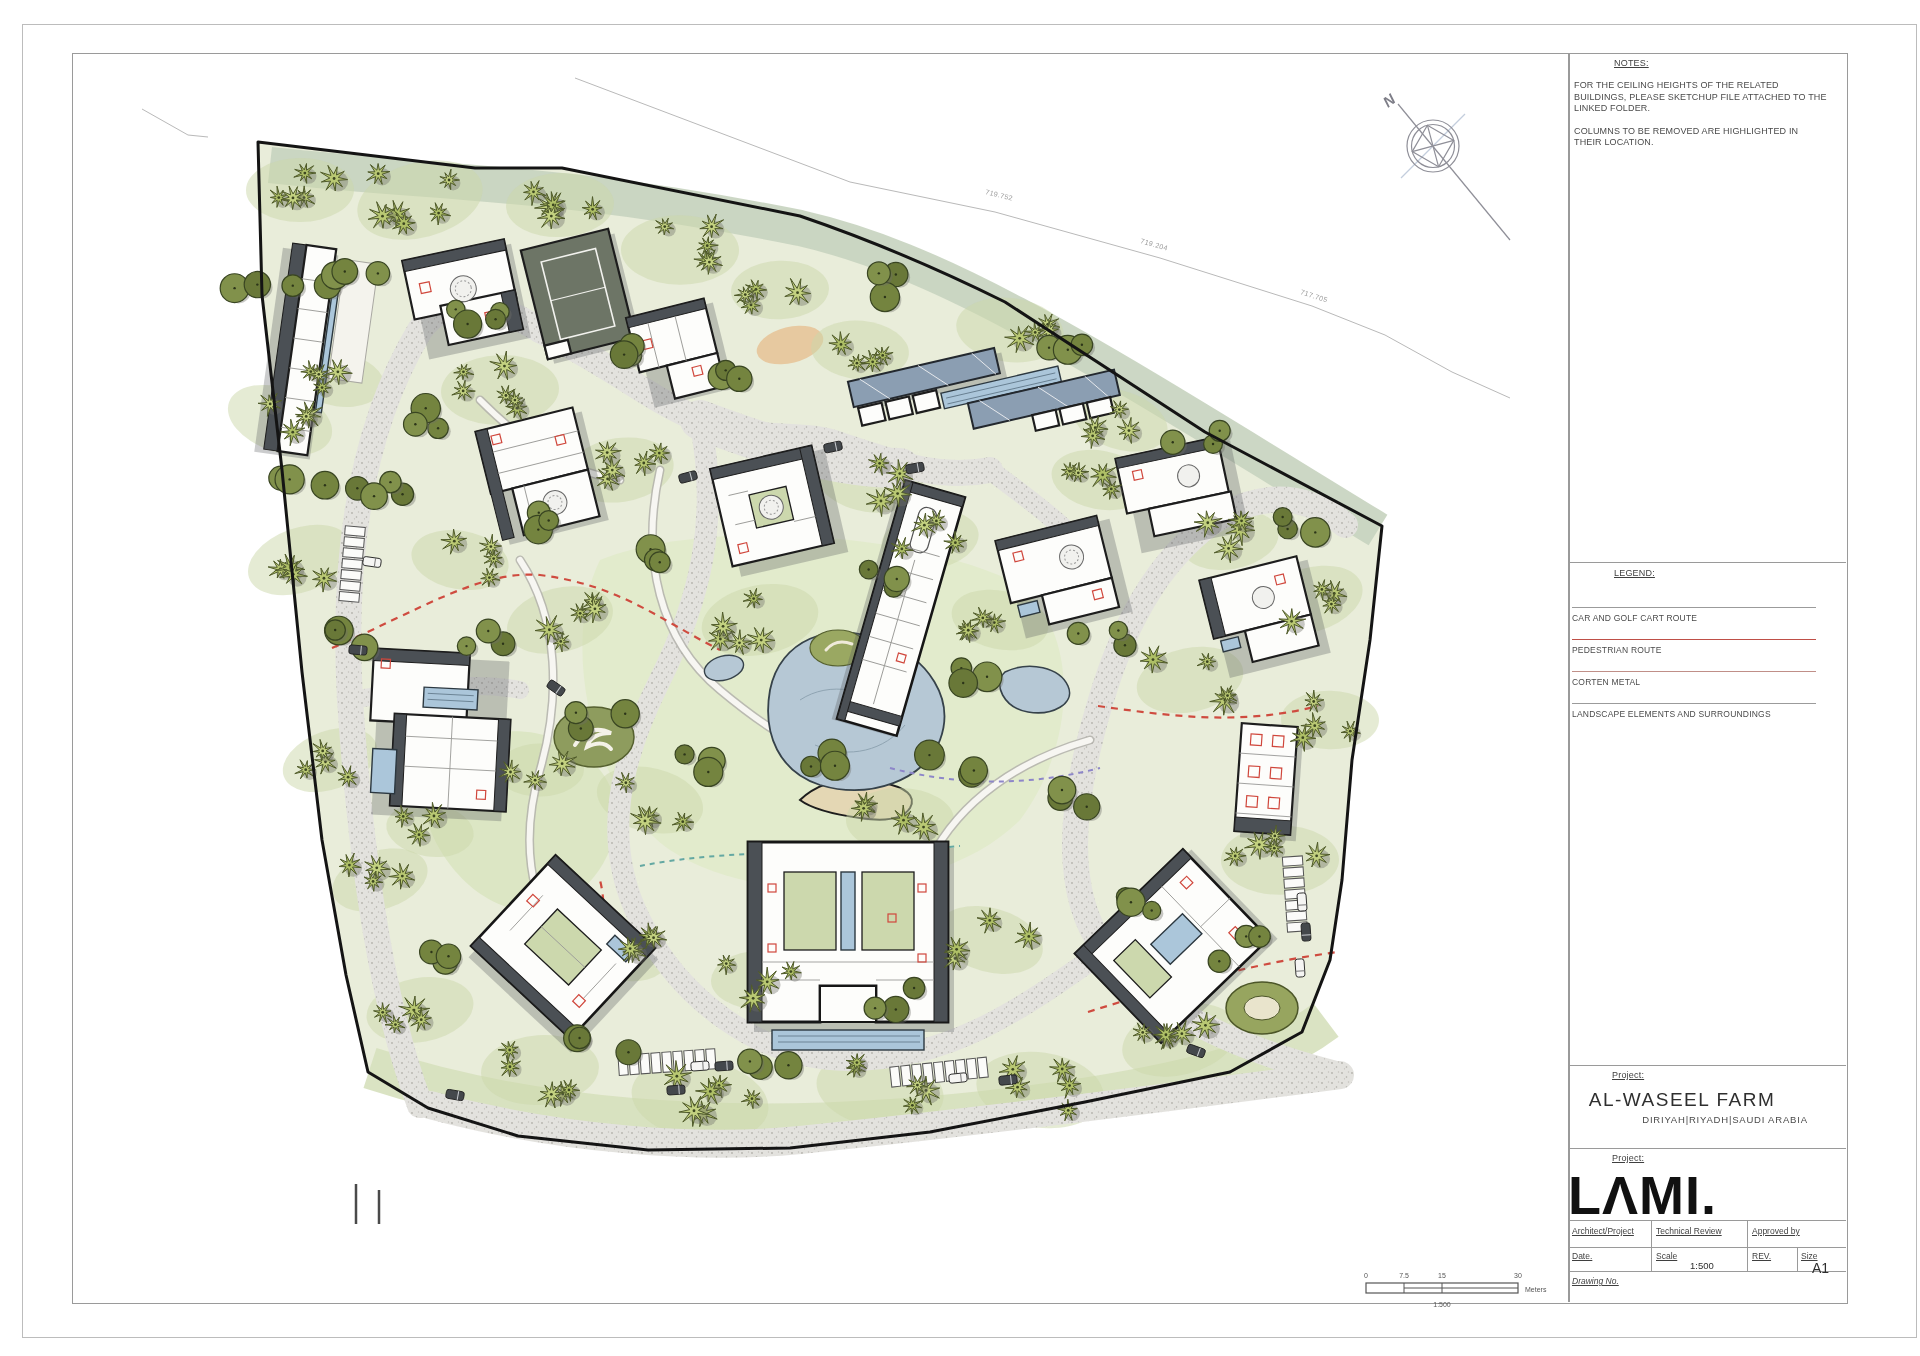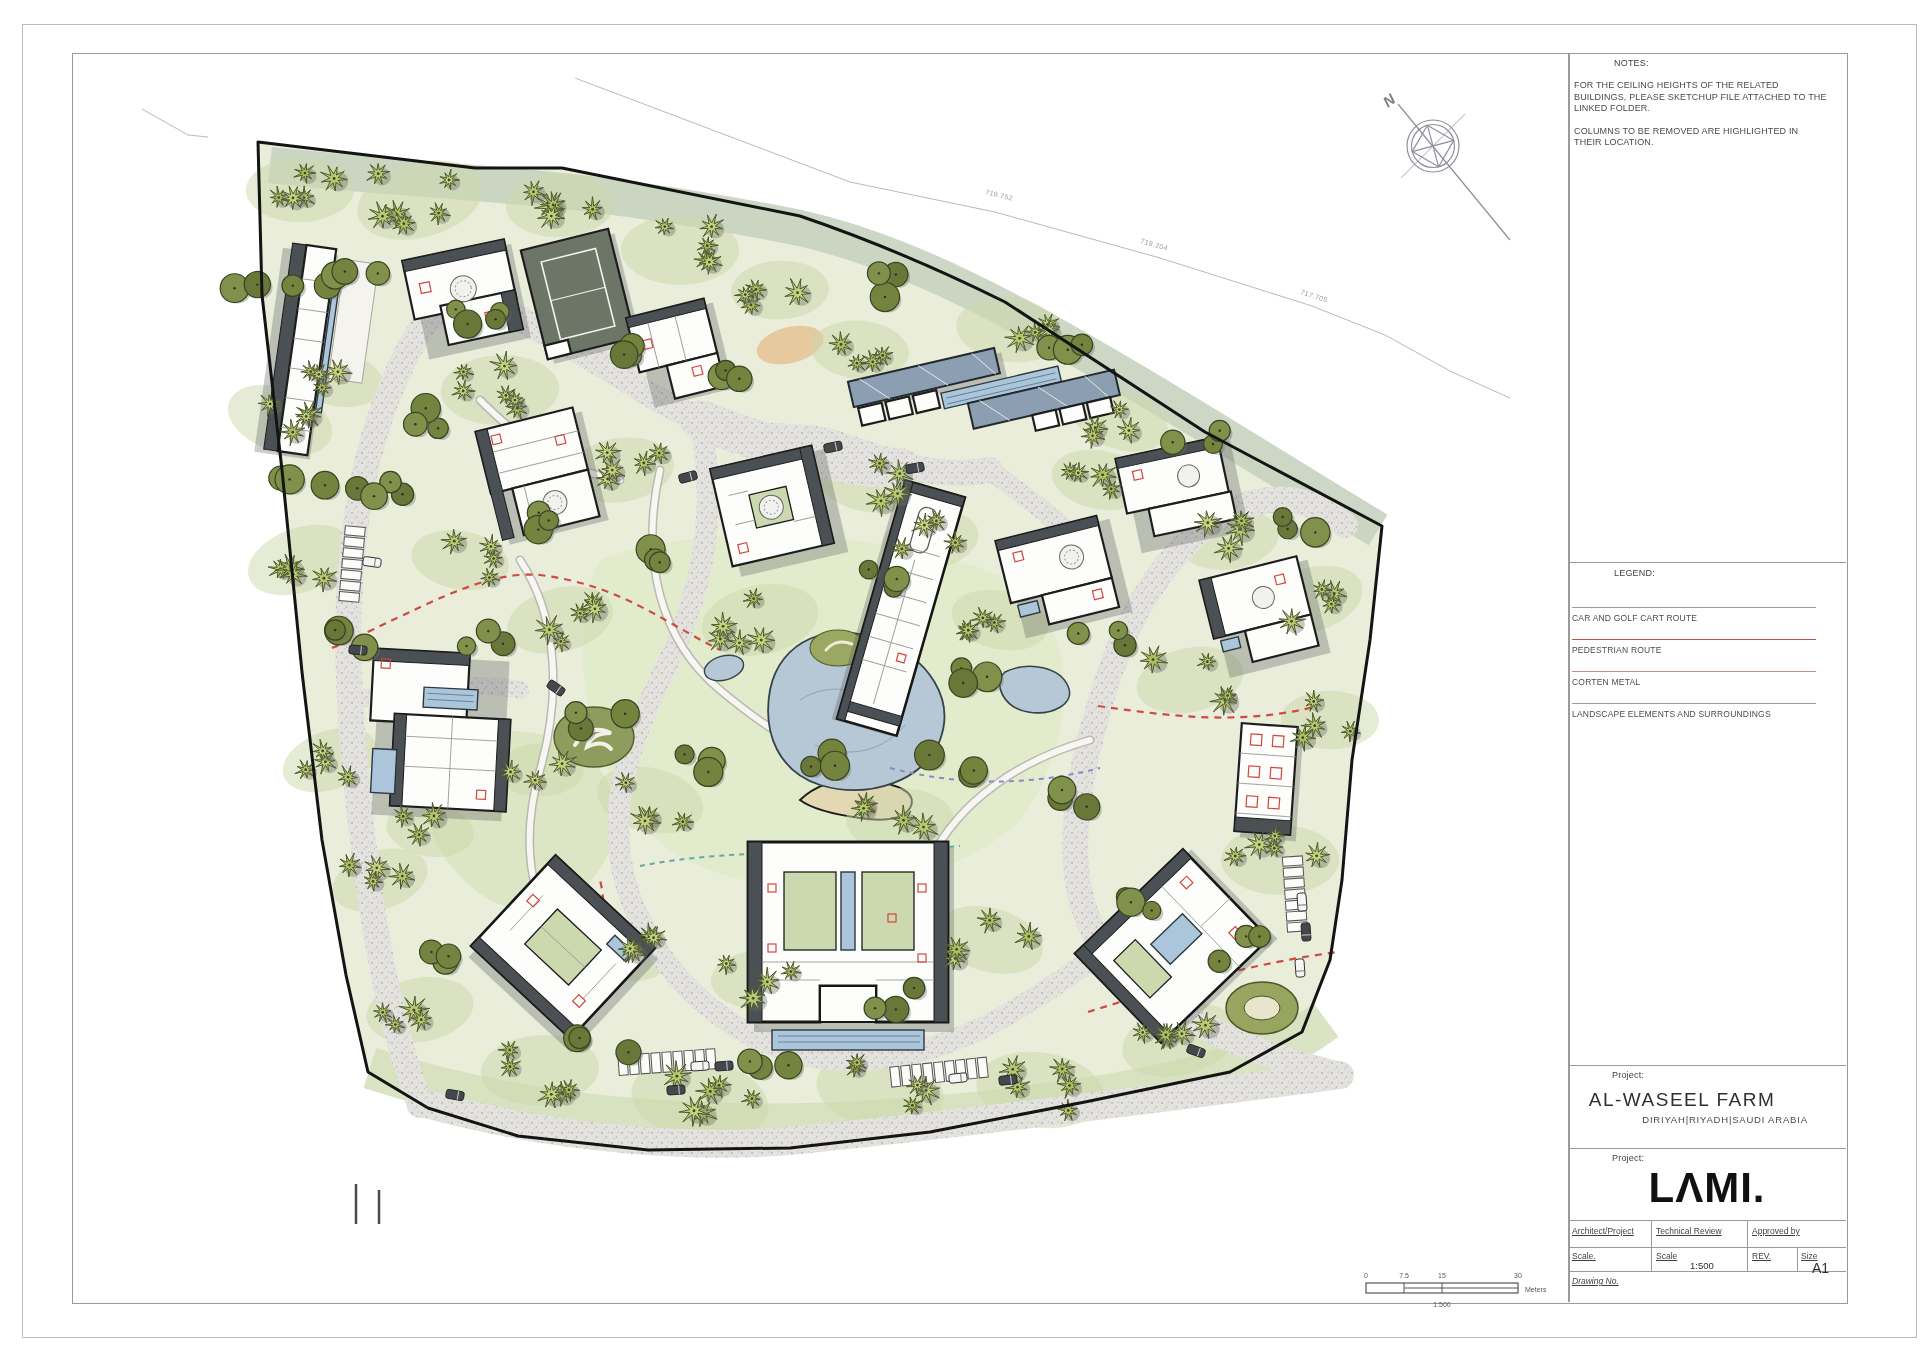--- a/index.html
+++ b/index.html
@@ -1,29 +1,29 @@
 <!DOCTYPE html>
 <html><head>
 <meta charset="utf-8">
 <style>
   html,body{margin:0;padding:0;background:#fff;}
   .sheet{position:relative;width:1920px;height:1356px;background:#ffffff;overflow:hidden;
          font-family:"Liberation Sans", sans-serif;color:#3f3f3f;}
   .frame-outer{position:absolute;left:22px;top:24px;width:1893px;height:1312px;border:1px solid #bcbcbc;}
   .frame-inner{position:absolute;left:72px;top:53px;width:1774px;height:1249px;border:1.5px solid #9a9a9a;}
   .vline,.hline{position:absolute;background:#9a9a9a;}
-  .panel-label{position:absolute;font-size:9px;color:#3f3f3f;letter-spacing:.2px;padding-left:40px;}
+  .panel-label{position:absolute;font-size:9px;text-decoration:underline;color:#3f3f3f;letter-spacing:.2px;padding-left:40px;}
   .notes p{margin:0 0 11px 0;font-size:9px;line-height:11.5px;letter-spacing:.15px;color:#4a4a4a;}
   .leg-line{position:absolute;width:244px;border-top:1.2px solid #9b9b9b;}
   .leg-label{position:absolute;font-size:8.5px;letter-spacing:.2px;color:#4a4a4a;}
   .tb-label{position:absolute;font-size:8.5px;text-decoration:underline;color:#3f3f3f;}
   .tb-value{position:absolute;font-size:9.5px;color:#2e2e2e;}
   .proj-name{position:absolute;left:1568px;width:228px;text-align:center;font-size:19px;letter-spacing:1.5px;color:#2f2f2f;}
   .proj-loc{position:absolute;left:1568px;width:314px;text-align:center;font-size:9.5px;letter-spacing:.8px;color:#4a4a4a;}
-  .logo{position:absolute;left:1568px;width:278px;text-align:center;font-size:42px;font-weight:700;
+  .logo{position:absolute;left:1568px;width:278px;font-size:54px;font-weight:700;
         letter-spacing:1px;color:#111;}
   
   svg{position:absolute;left:0;top:0;}
   .bw{fill:#fdfdfb;stroke:#1d1d1d;stroke-width:2.2;}
   .roof{fill:#4b5055;stroke:#1d1d1d;stroke-width:1;}
   .pool{fill:#abc6da;stroke:#2c3840;stroke-width:1.4;}
   .shad{fill:#52555a;opacity:.30;}
   .inner{stroke:#9b9b98;stroke-width:.9;fill:none;}
   .redmk{fill:none;stroke:#d0473c;stroke-width:1.2;}
   .court{fill:#ccd8ad;stroke:#1d1d1d;stroke-width:1.3;}
@@ -1362,21 +1362,21 @@
     <div class="panel-label" style="left:1572px;top:1070px;">Project:</div>
     <div class="proj-name" style="top:1089px;">AL-WASEEL FARM</div>
     <div class="proj-loc" style="top:1114px;">DIRIYAH|RIYADH|SAUDI ARABIA</div>
 
     <div class="panel-label" style="left:1572px;top:1153px;">Project:</div>
     <div class="logo" style="top:1164px;">LΛMI.</div>
 
     <div class="tb-label" style="left:1572px;top:1226px;">Architect/Project</div>
     <div class="tb-label" style="left:1656px;top:1226px;">Technical Review</div>
     <div class="tb-label" style="left:1752px;top:1226px;">Approved by</div>
-    <div class="tb-label" style="left:1572px;top:1251px;">Scale.</div>
+    <div class="tb-label" style="left:1572px;top:1251px;">Date.</div>
     <div class="tb-label" style="left:1656px;top:1251px;">Scale</div>
     <div class="tb-value" style="left:1690px;top:1260px;">1:500</div>
     <div class="tb-label" style="left:1752px;top:1251px;">REV.</div>
     <div class="tb-label" style="left:1801px;top:1251px;text-align:right;">Size</div>
     <div class="tb-value" style="left:1812px;top:1260px;font-size:14px;">A1</div>
     <div class="tb-label" style="left:1572px;top:1276px;font-style:italic;">Drawing No.</div>
   </div>
 </div>
 
 </body></html>

